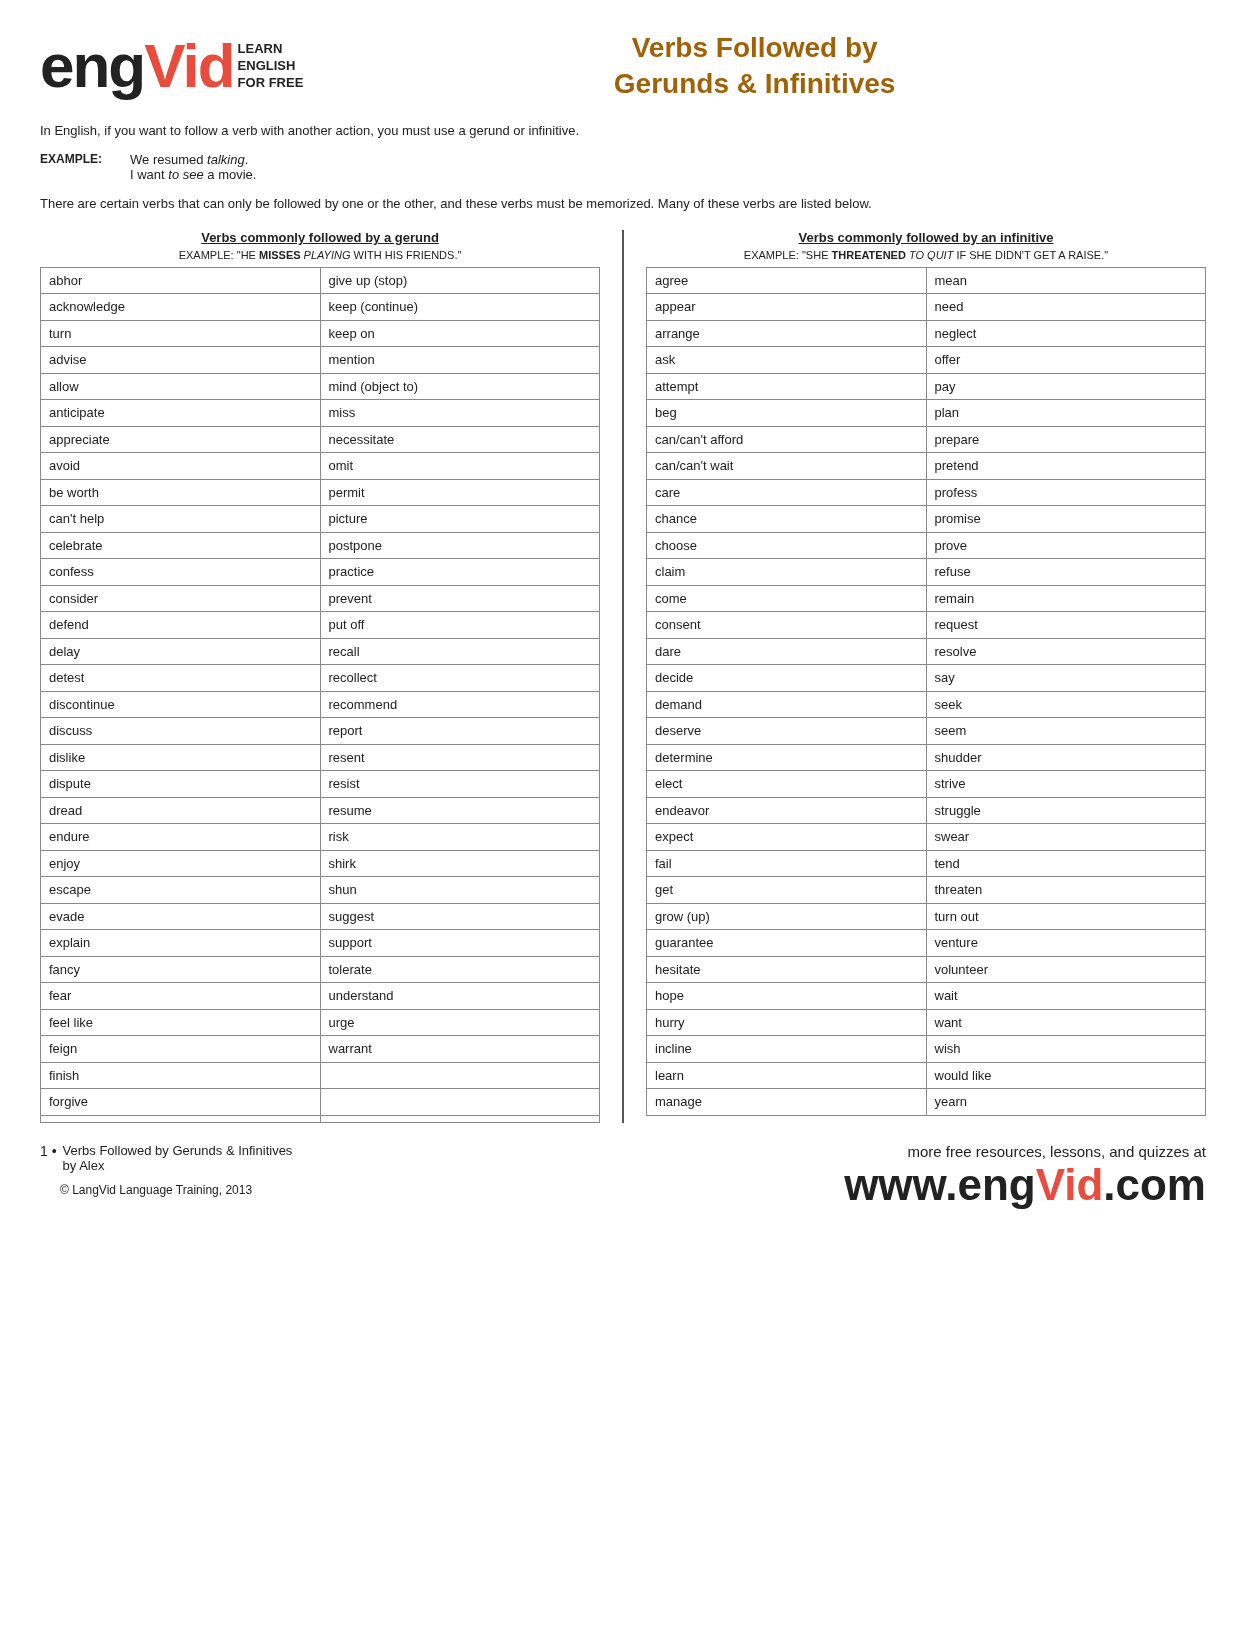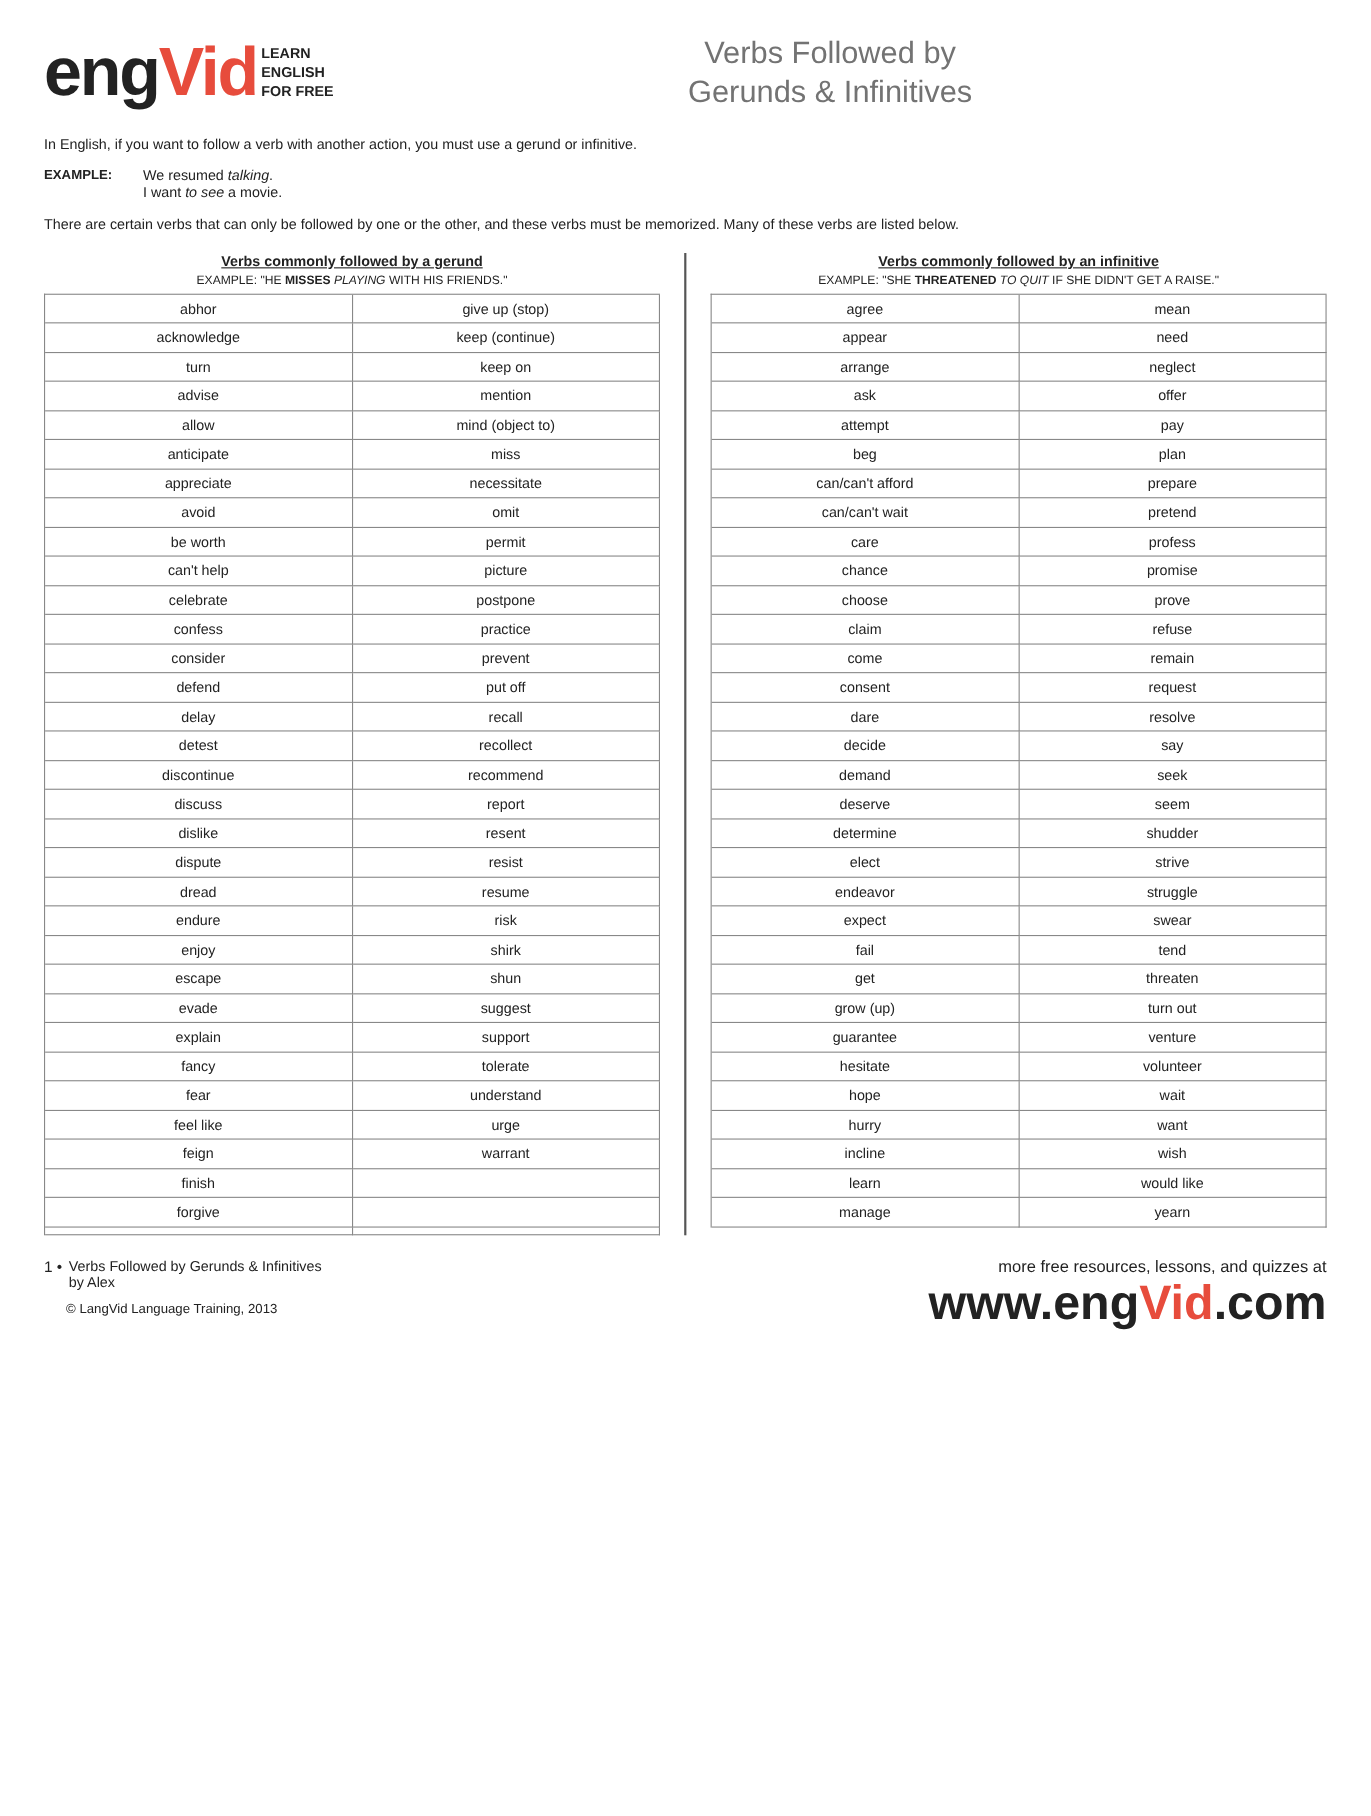--- a/index.html
+++ b/index.html
@@ -48,22 +48,22 @@
       color: #222;
       line-height: 1.3;
     }
     .logo-text-stack span { display: block; }
     .title-area {
       flex: 1;
       text-align: center;
     }
     .title-area h1 {
       font-size: 28px;
-      font-weight: normal;
-      color: #737373;
+      font-weight: bold;
+      color: #a16207;
       line-height: 1.3;
     }
 
     
     .intro {
       font-size: 13px;
       margin-bottom: 12px;
       line-height: 1.5;
     }
     .example-block {
@@ -115,21 +115,20 @@
       margin-bottom: 6px;
     }
     .col-example em { font-style: italic; }
     .col-example strong { font-weight: bold; }
 
     .word-grid {
       display: grid;
       grid-template-columns: 1fr 1fr;
       border-top: 1px solid #888;
       border-left: 1px solid #888;
-      text-align: center;
     }
     .word-cell {
       border-right: 1px solid #888;
       border-bottom: 1px solid #888;
       padding: 3px 8px;
       font-size: 13px;
       line-height: 1.5;
     }
 
     

